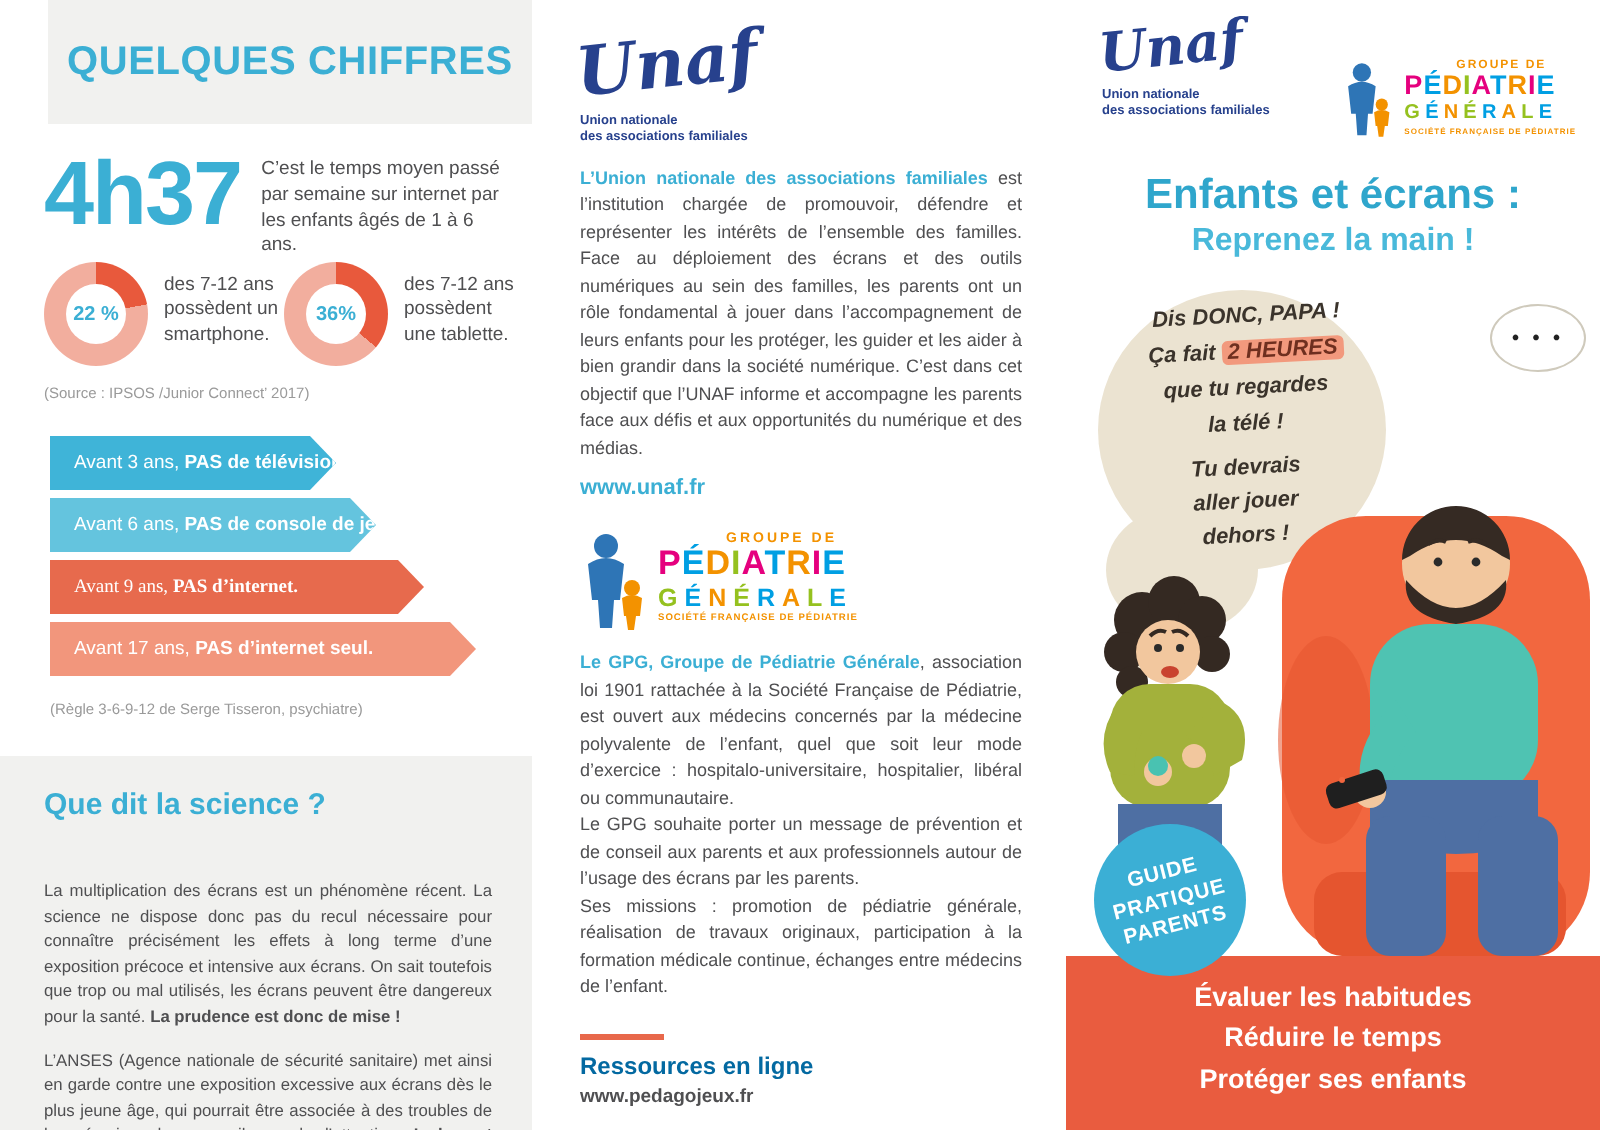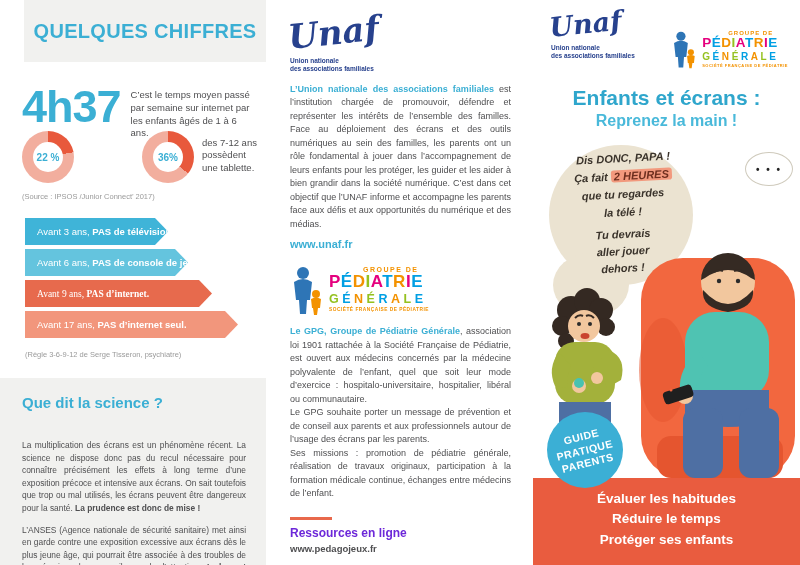--- a/index.html
+++ b/index.html
@@ -4,21 +4,21 @@
 <style>
   * { margin:0; padding:0; box-sizing:border-box; }
   html,body { background:#ffffff; }
   body { font-family:"Liberation Sans", sans-serif; }
   .page { position:relative; width:800px; height:565px; background:#fff; overflow:hidden; }
 
   
   .panel-left { position:absolute; left:0; top:0; width:266px; height:565px;padding-left:24px; }
   .lp-header { height:62px; background:#F1F1EF; display:flex; align-items:center; justify-content:center; }
   .lp-header h1 { font-size:20px; font-weight:bold; color:#3BAFD4; letter-spacing:.3px; }
-  .stat-row { position:absolute; top:84px; left:22px; right:10px; display:flex; }
+  .stat-row { position:absolute; top:74px; left:22px; right:10px; display:flex; }
   .big-stat { font-size:45px; font-weight:bold; color:#3BAFD4; line-height:1; letter-spacing:-1px; }
   .stat-caption { margin-left:10px; padding-top:5px; width:132px; font-size:9.5px; line-height:1.35; color:#4F4F51; }
   .donut-row { position:absolute; top:131px; left:22px; right:4px; display:flex; }
   .donut-item { display:flex; width:120px; }
   .donut { position:relative; width:52px; height:52px; border-radius:50%; flex:0 0 52px; }
   .donut::before { content:""; position:absolute; inset:11px; background:#fff; border-radius:50%; }
   .donut-label { position:absolute; inset:0; display:flex; align-items:center; justify-content:center; font-size:10px; font-weight:bold; color:#3BAFD4; z-index:2; }
   .donut-caption { margin-left:8px; padding-top:6px; font-size:9.5px; line-height:1.3; color:#4F4F51; }
   .source-note { position:absolute; top:192px; left:22px; font-size:7.5px; color:#9A9A9A; }
   .arrows { position:absolute; top:218px; left:25px; }
@@ -42,21 +42,21 @@
   .gpg-text { margin-left:5px; }
   .gpg-l1 { font-size:7px; font-weight:bold; color:#F39200; letter-spacing:1.5px; margin-left:34px; }
   .gpg-w1 { font-size:17px; font-weight:bold; letter-spacing:.5px; line-height:1.1; }
   .gpg-w2 { font-size:12.5px; font-weight:bold; letter-spacing:3.5px; line-height:1.15; }
   .gpg-l4 { font-size:4.8px; font-weight:bold; color:#F39200; letter-spacing:.5px; margin-top:1px; }
   .gpg-logo.small .gpg-l1 { font-size:6px; letter-spacing:1px; margin-left:26px; }
   .gpg-logo.small .gpg-w1 { font-size:13.5px; }
   .gpg-logo.small .gpg-w2 { font-size:10px; letter-spacing:2.6px; }
   .gpg-logo.small .gpg-l4 { font-size:4px; }
   .res-rule { width:42px; height:3px; background:#E8684B; margin-top:16px; }
-  .res-title { font-size:12px; font-weight:bold; color:#6d28d9; margin-top:6px; }
+  .res-title { font-size:12px; font-weight:bold; color:#0369a1; margin-top:6px; }
   .res-link { display:block; font-size:9.5px; font-weight:bold; color:#4F4F51; text-decoration:none; margin-top:3px; }
 
   
   .panel-right { position:absolute; left:533px; top:0; width:267px; height:565px; }
   .rp-logos { display:flex; justify-content:space-between; align-items:flex-start; padding:14px 12px 0 18px; }
   .rp-unaf .unaf-script { font-size:27px; }
   .rp-title { text-align:center; font-size:21px; font-weight:bold; color:#2FA6CC; margin-top:16px; }
   .rp-subtitle { text-align:center; font-size:16px; font-weight:bold; color:#49B9DA; margin-top:2px; }
   .illus { position:absolute; left:0; top:140px; width:267px; height:338px; }
   .bubble-text { position:absolute; left:25px; width:130px; text-align:center; font-style:italic; font-weight:bold; font-size:11px; color:#3A332B; transform:rotate(-3deg); white-space:nowrap; }
@@ -80,20 +80,21 @@
     <div class="stat-row">
       <div class="big-stat">4h37</div>
       <div class="stat-caption">C’est le temps moyen passé par semaine sur internet par les enfants âgés de 1 à 6 ans.</div>
     </div>
 
     <div class="donut-row">
       <div class="donut-item">
         <div class="donut" style="background: conic-gradient(rgb(232, 89, 60) 0deg, rgb(232, 89, 60) 22%, rgb(242, 174, 158) 22%, rgb(242, 174, 158) 100%);">
           <span class="donut-label">22 %</span>
         </div>
+        <div class="donut-caption">des 7-12 ans possèdent un smartphone.</div>
       </div>
       <div class="donut-item">
         <div class="donut" style="background: conic-gradient(rgb(232, 89, 60) 0deg, rgb(232, 89, 60) 36%, rgb(242, 174, 158) 36%, rgb(242, 174, 158) 100%);">
           <span class="donut-label">36%</span>
         </div>
         <div class="donut-caption">des 7-12 ans possèdent une tablette.</div>
       </div>
     </div>
 
     <div class="source-note">(Source : IPSOS /Junior Connect’ 2017)</div>

